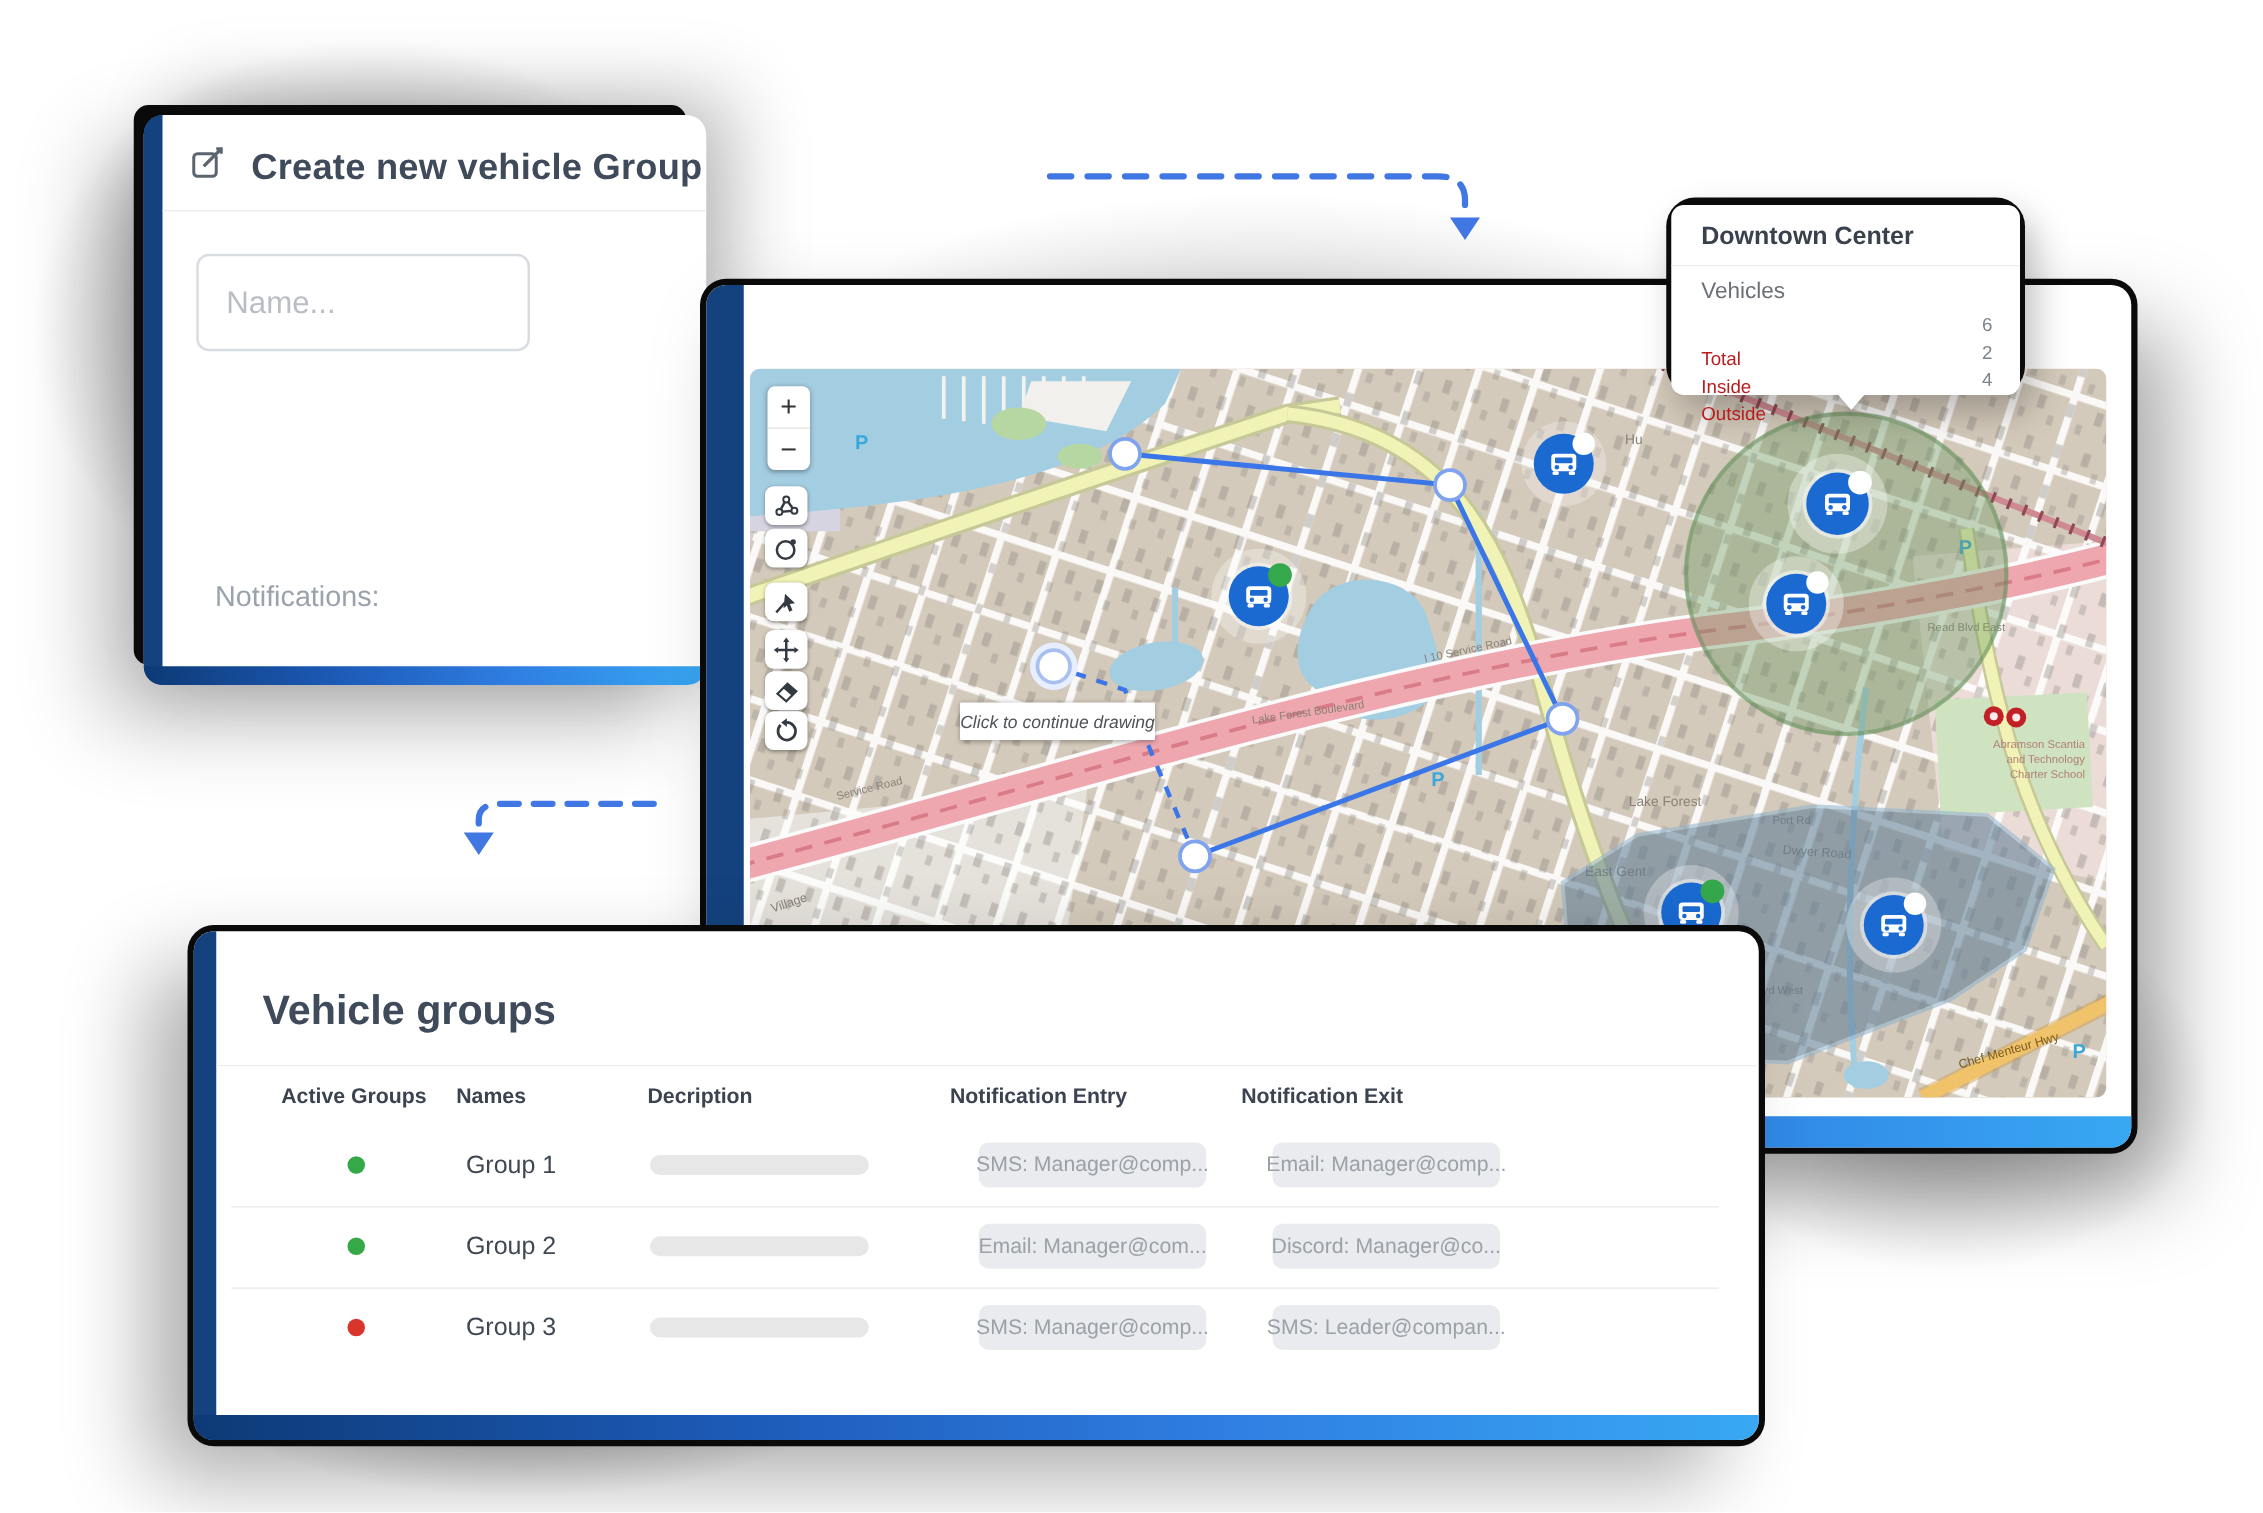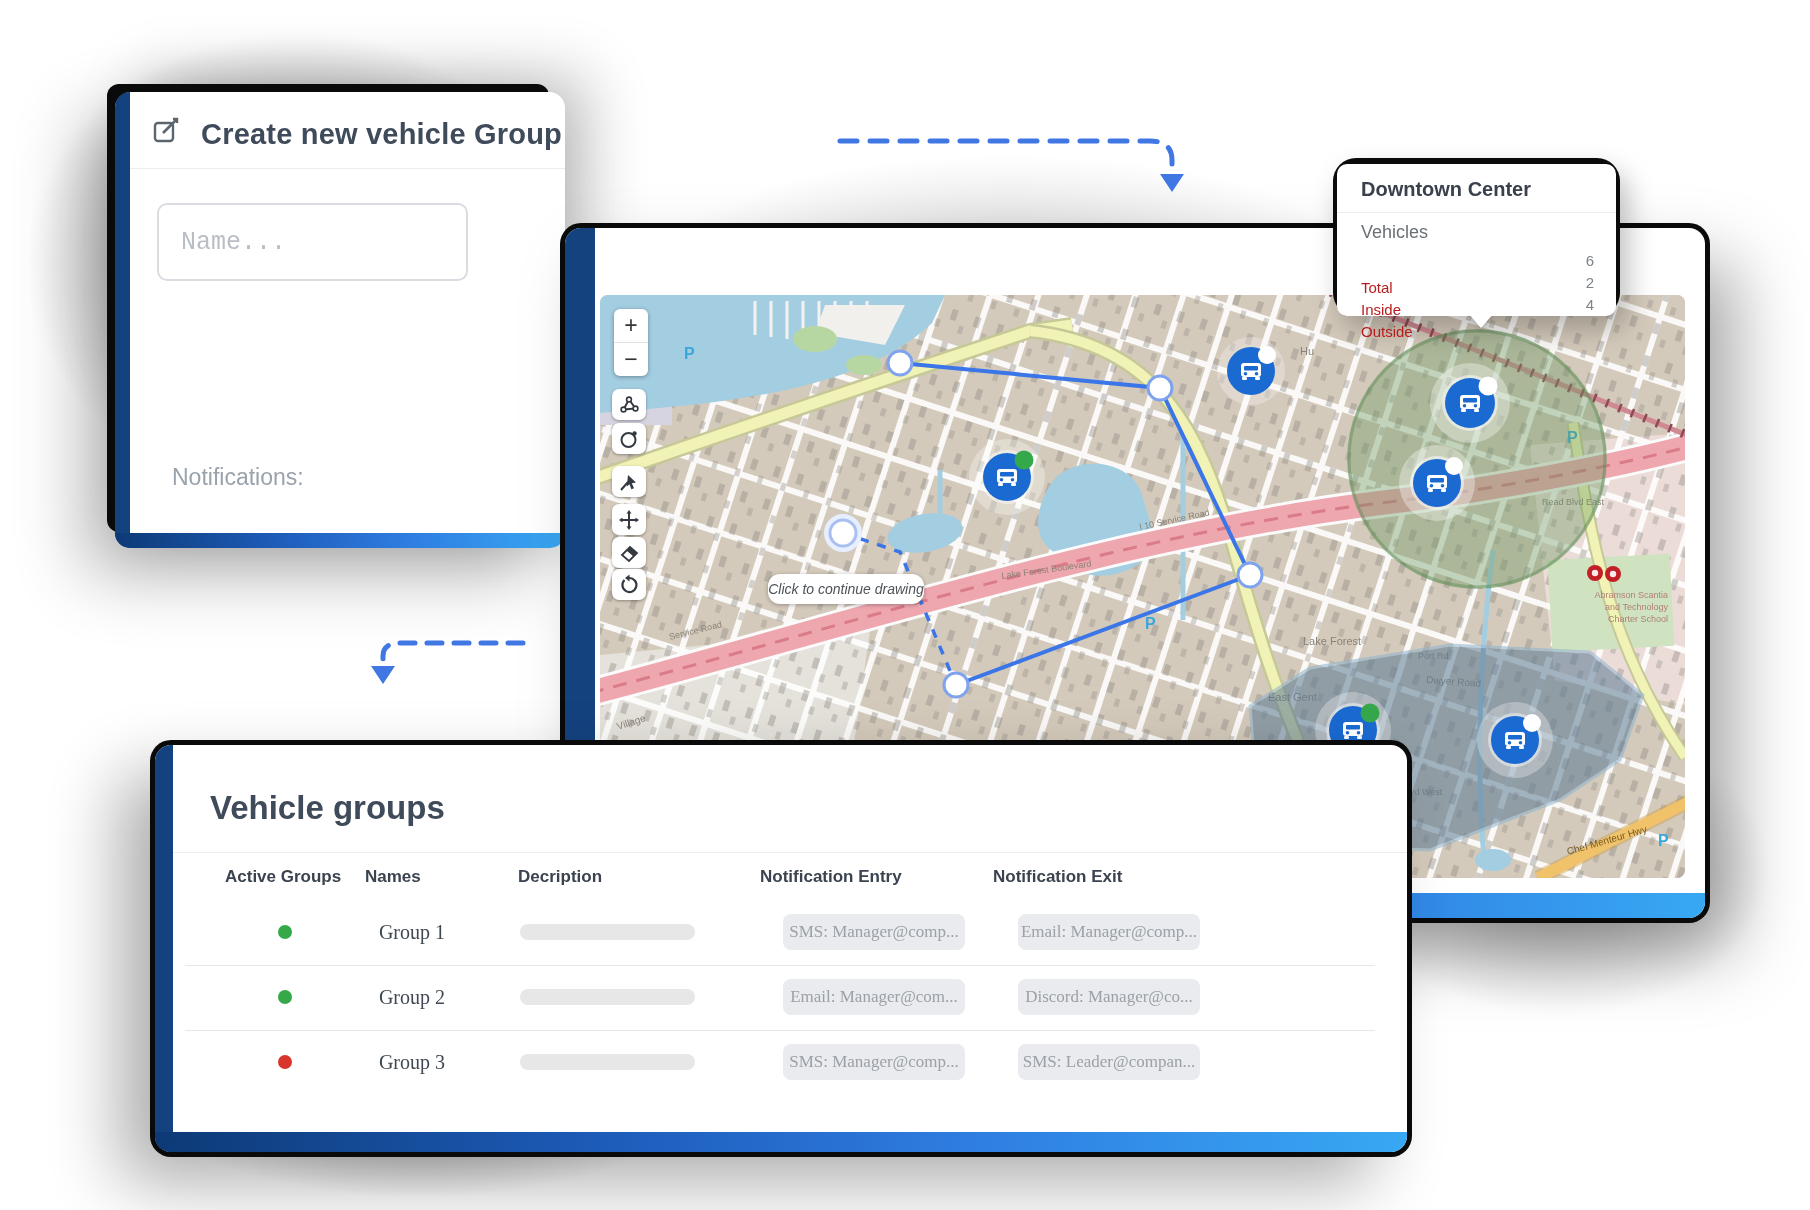--- a/index.html
+++ b/index.html
@@ -20,22 +20,22 @@
   .bottombar{position:absolute;left:0;right:0;bottom:0;border-radius:0 0 16px 16px;
       background:linear-gradient(90deg,#0d3a76 0%,#1d5bb8 35%,#2f7de1 65%,#38a8f3 100%);}
 
   
   #create-panel{left:115px;top:92px;width:450px;height:456px;z-index:10;
       box-shadow:-12px -12px 0 -4px #0a0a0a, -30px 25px 70px rgba(0,0,0,.30), 25px -18px 60px rgba(0,0,0,.22);}
   #create-panel .spine{width:15px;}
   .cc-head-icon{position:absolute;left:38px;top:25px;width:27px;height:27px;}
   .cc-title{position:absolute;left:86px;top:26px;font-size:29px;font-weight:700;color:#3f4b5a;letter-spacing:.2px;}
   .cc-divider{position:absolute;left:15px;right:0;top:76px;border-top:1px solid #ececec;}
-  .cc-input{position:absolute;left:42px;box-sizing:border-box;width:311px;border:2px solid #d9dde2;
-      border-radius:10px;font-family:Liberation Mono, monospace;font-size:25px;color:#6a7077;outline:none;}
+  .cc-input{position:absolute;left:42px;box-sizing:border-box;width:267px;border:2px solid #d9dde2;
+      border-radius:10px;font-family:Liberation Sans, sans-serif;font-size:25px;color:#6a7077;outline:none;}
   .cc-input::placeholder{color:#b9bec5;}
   #cc-name{top:111px;height:78px;padding:0 22px;}
   #cc-desc{top:196px;height:148px;padding:18px 22px;resize:none;}
   .cc-notif{position:absolute;left:57px;top:372px;font-size:23px;color:#9aa2ab;}
   #create-panel .bottombar{height:15px;}
 
   
   #map-panel{left:565px;top:228px;width:1140px;height:690px;z-index:20;
       box-shadow:0 0 0 5px #0a0a0a, 30px 35px 70px rgba(0,0,0,.35);}
   #map-panel .spine{width:30px;}
@@ -52,23 +52,23 @@
   .tool-btn{position:absolute;left:12px;width:34px;height:31px;background:#fff;border-radius:7px;
       box-shadow:0 1px 3px rgba(0,0,0,.35);display:flex;align-items:center;justify-content:center;}
 
   .action-bar{position:absolute;left:47px;top:94px;height:31px;display:flex;z-index:5;}
   .action-btn{background:#3d444d;color:#fff;font-size:15px;display:flex;align-items:center;
       padding:0 15px;white-space:nowrap;cursor:pointer;}
   .action-btn:first-child{border-radius:4px 0 0 4px;}
   .action-btn:last-child{border-radius:0 4px 4px 0;}
   .action-btn + .action-btn{border-left:1.5px solid #5a616a;}
 
-  .draw-hint{position:absolute;left:168px;top:267px;width:156px;height:30px;background:#fff;border-radius:12px;
+  .draw-hint{position:absolute;left:168px;top:267px;width:156px;height:30px;background:#fff;border-radius:1px;
       box-shadow:0 1px 4px rgba(0,0,0,.3);display:flex;align-items:center;justify-content:center;
-      font-size:14px;font-style:italic;color:#4e5358;white-space:nowrap;margin-top:12px;}
+      font-size:14px;font-style:italic;color:#4e5358;white-space:nowrap;}
 
   
   #dt-tooltip{position:absolute;left:1333px;top:158px;z-index:40;background:#0b0b0b;border-radius:23px;
       padding:6px 4px 0 4px;box-shadow:8px 14px 28px rgba(0,0,0,.25);}
   #dt-inner{width:279px;height:152px;background:#fff;border-radius:10px;position:relative;}
   .dt-title{position:absolute;left:24px;top:14px;font-size:20px;font-weight:700;color:#39414d;}
   .dt-div{position:absolute;left:0;right:0;top:48px;border-top:1px solid #ededed;}
   .dt-section{position:absolute;left:24px;top:58px;font-size:18px;color:#6a7076;}
   .dt-row{position:absolute;left:24px;right:22px;height:20px;display:flex;justify-content:space-between;}
   .dt-row .l{font-size:15px;color:#b91c1c;margin-top:27px;}
@@ -78,21 +78,21 @@
       filter:drop-shadow(0 3px 2px rgba(0,0,0,.15));}
 
   
   #groups-panel{left:155px;top:745px;width:1252px;height:407px;z-index:30;
       box-shadow:0 0 0 5px #0a0a0a, -35px 30px 70px rgba(0,0,0,.33);}
   #groups-panel .spine{width:18px;}
   .vg-title{position:absolute;left:55px;top:44px;font-size:33px;font-weight:700;color:#3f4b5a;}
   .vg-divider{position:absolute;left:18px;right:0;top:107px;border-top:1px solid #ededed;}
   .vg-col{position:absolute;top:122px;font-size:17px;font-weight:700;color:#3a434f;}
   #col-active{left:70px;} #col-names{left:210px;} #col-desc{left:363px;} #col-entry{left:605px;} #col-exit{left:838px;}
-  .vg-row{position:absolute;left:30px;width:1190px;height:65px;font-family:Liberation Serif, serif;}
+  .vg-row{position:absolute;left:30px;width:1190px;height:65px;}
   .vg-sep{position:absolute;left:30px;width:1190px;border-top:1px solid #e8e8e8;}
   .dot{position:absolute;left:93px;top:25px;width:14px;height:14px;border-radius:50%;}
   .dot-green{background:#35a847;} .dot-red{background:#da352c;}
   .vg-name{position:absolute;left:160px;top:21px;width:100px;text-align:right;font-size:20px;color:#3f4752;}
   .vg-bar{position:absolute;left:335px;top:24px;width:175px;height:16px;border-radius:8px;background:#e7e7e7;}
   .pill{position:absolute;top:14px;width:182px;height:36px;background:#e9ebee;border-radius:8px;
       display:flex;align-items:center;justify-content:center;font-size:17px;color:#9ba1a8;white-space:nowrap;}
   .pill-entry{left:598px;} .pill-exit{left:833px;}
   #groups-panel .bottombar{height:20px;}
 

